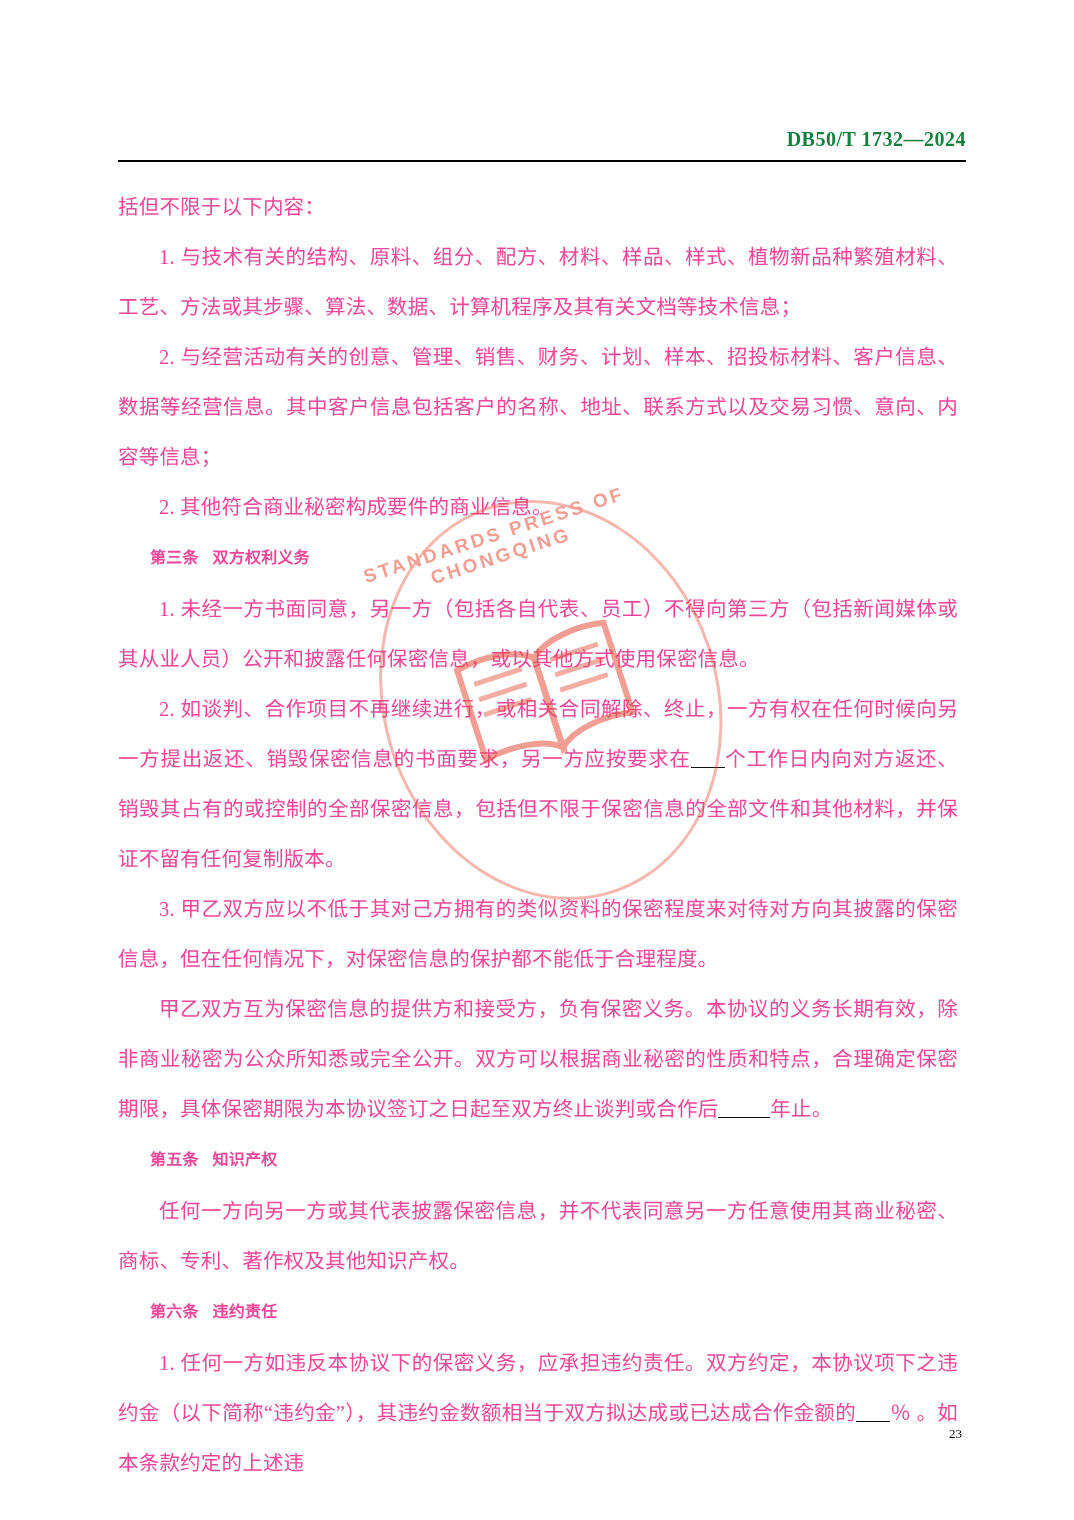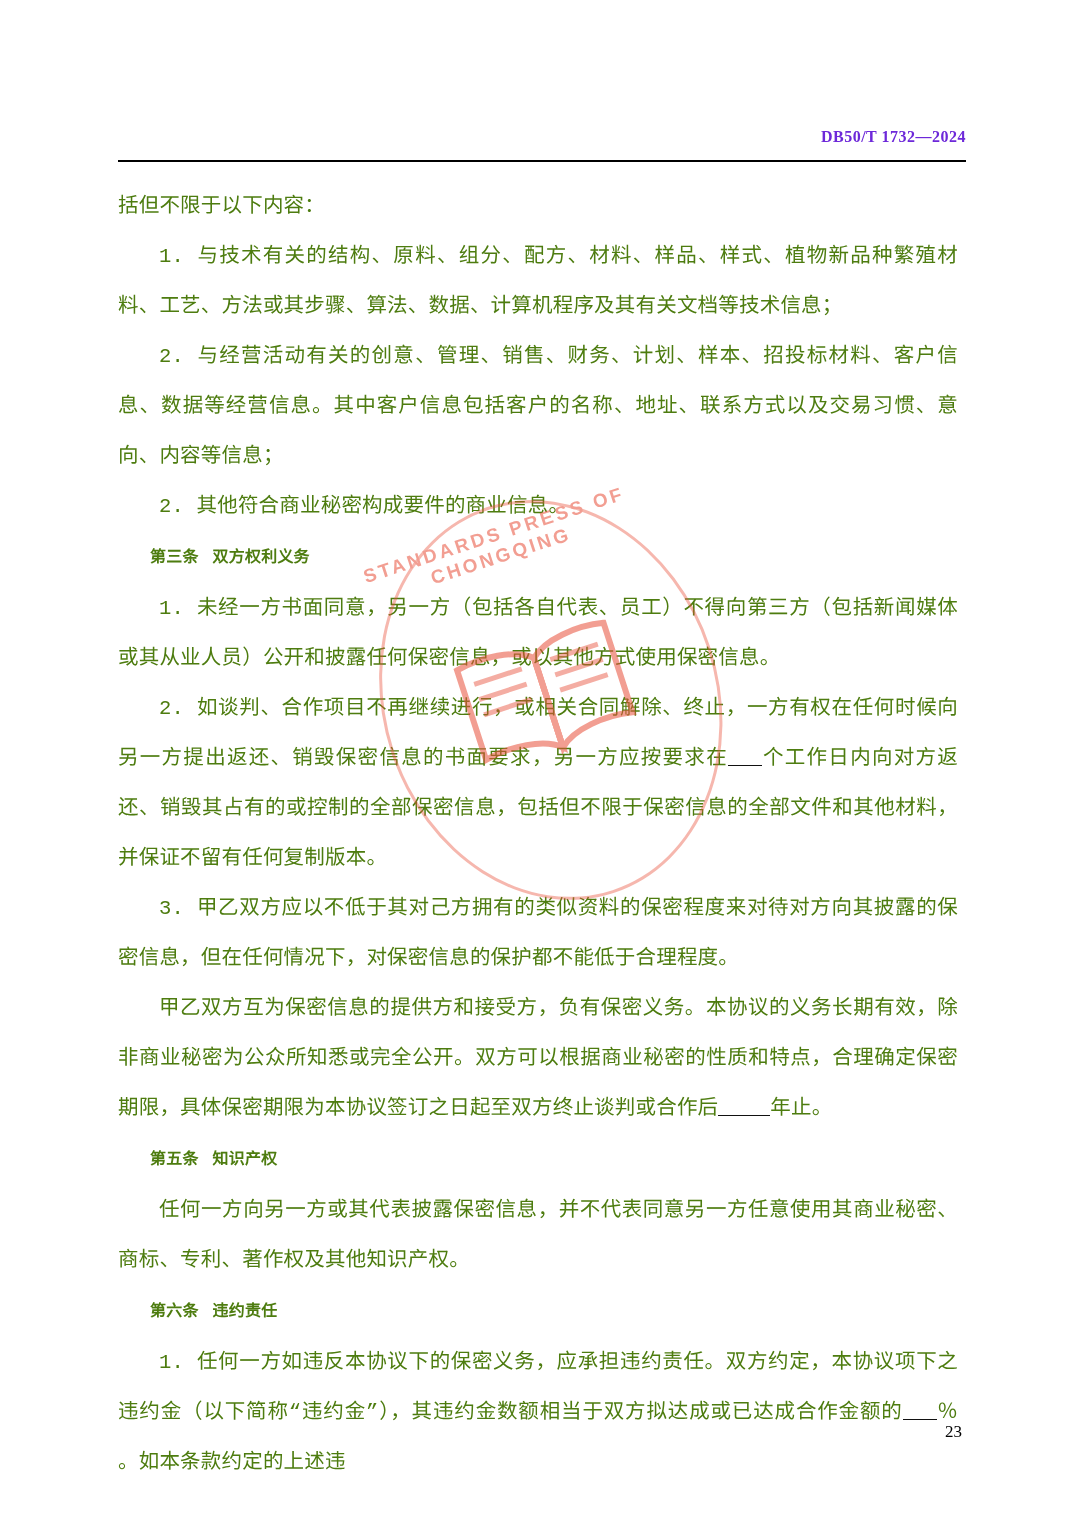--- a/index.html
+++ b/index.html
@@ -18,25 +18,25 @@
     background: #ffffff;
     overflow: hidden;
     box-sizing: border-box;
   }
 
   
   .header {
     position: absolute;
     top: 128px;
     right: 108px;
-    font-size: 16px;
+    font-size: 20px;
     letter-spacing: 0.5px;
     font-family: "Liberation Serif", serif;
     font-weight: 600;
-    color: #6d28d9;
+    color: #15803d;
     white-space: nowrap;
   }
   .header-rule {
     position: absolute;
     top: 160px;
     left: 118px;
     right: 108px;
     height: 2px;
     background: #000;
   }
@@ -47,22 +47,22 @@
     top: 182px;
     left: 118px;
     width: 848px;
   }
   p {
     margin: 0 8px 0 0;
     font-size: 20.5px;
     line-height: 50px;
     text-align: justify;
     text-justify: inter-ideograph;
-    font-family: Liberation Mono, monospace;
-    color: #4d7c0f;
+    font-family: Liberation Serif, serif;
+    color: #ec4899;
     letter-spacing: 0.2px;
   }
   p.indent { text-indent: 2em; }
   .heading {
     font-weight: bold;
     text-indent: 2em;
     font-size: 16px;
     line-height: 52px;
   }
   .heading .gap { display: inline-block; width: 14px; }
@@ -111,21 +111,21 @@
     top: 128px;
     width: 190px;
     height: 140px;
   }
 
   
   .page-number {
     position: absolute;
     bottom: 78px;
     right: 112px;
-    font-size: 17px;
+    font-size: 13px;
     font-family: "Liberation Serif", serif;
     color: #000;
   }
 </style>
 </head>
 <body>
 
 <div class="page">
 
   <div class="header">DB50/T 1732—2024</div>

